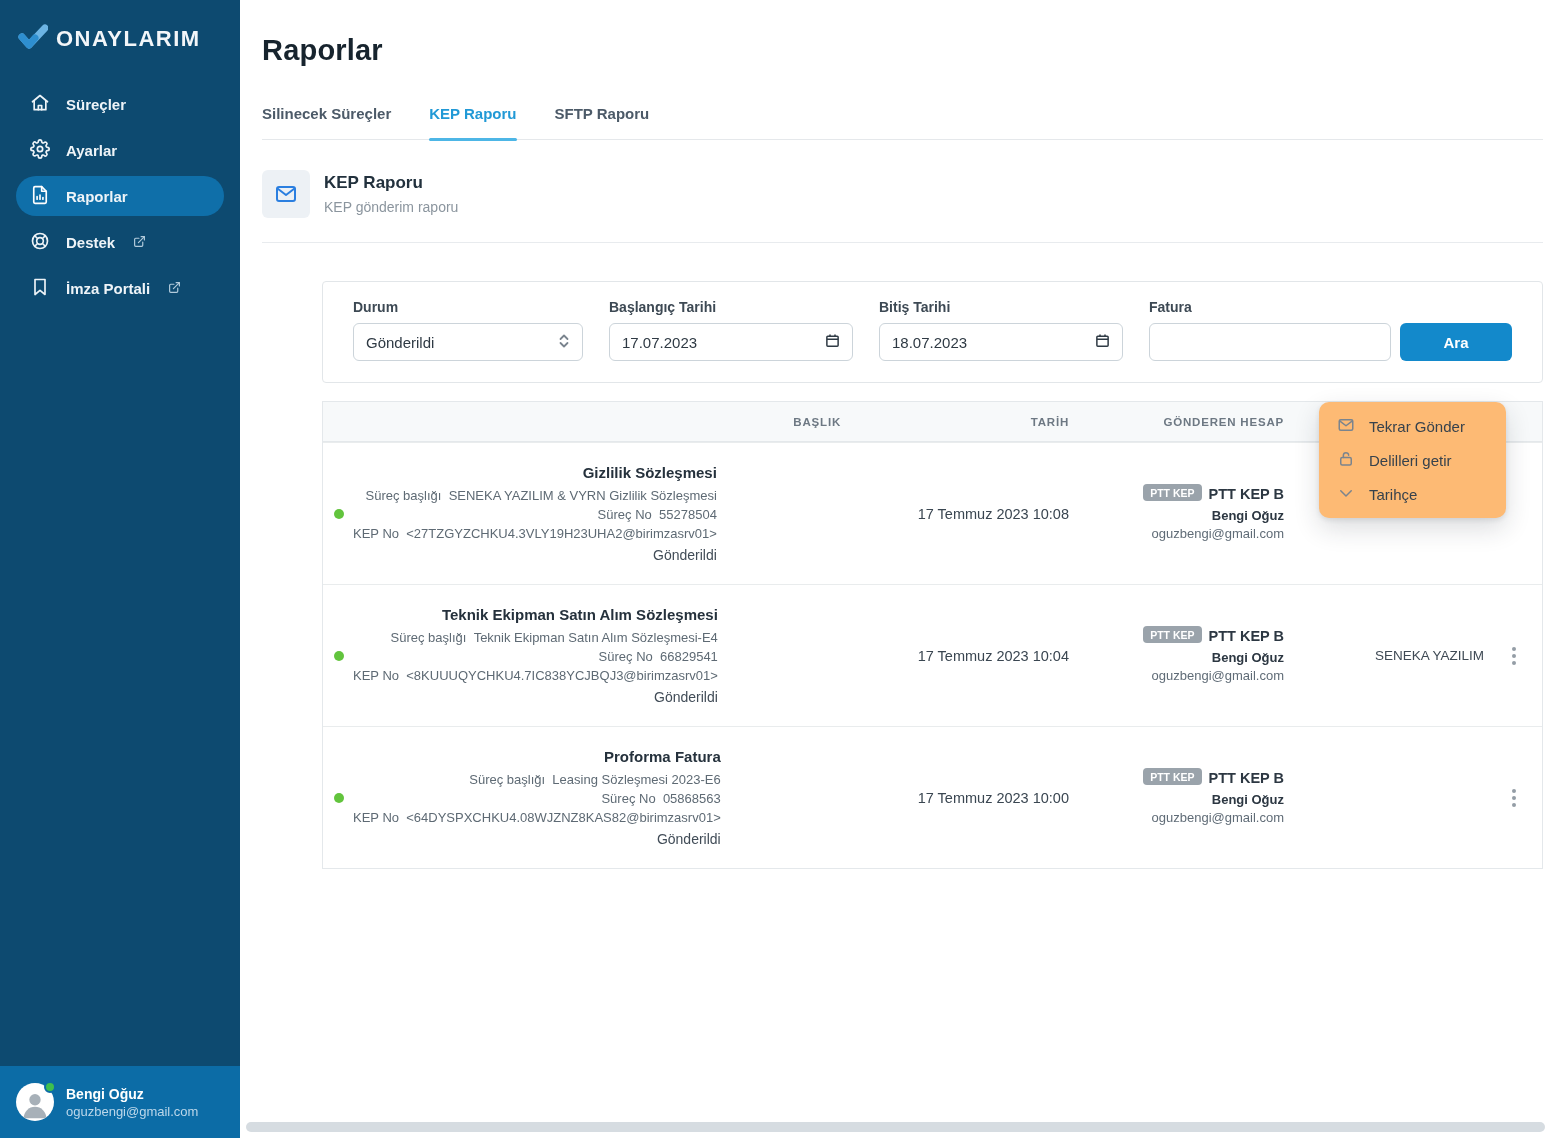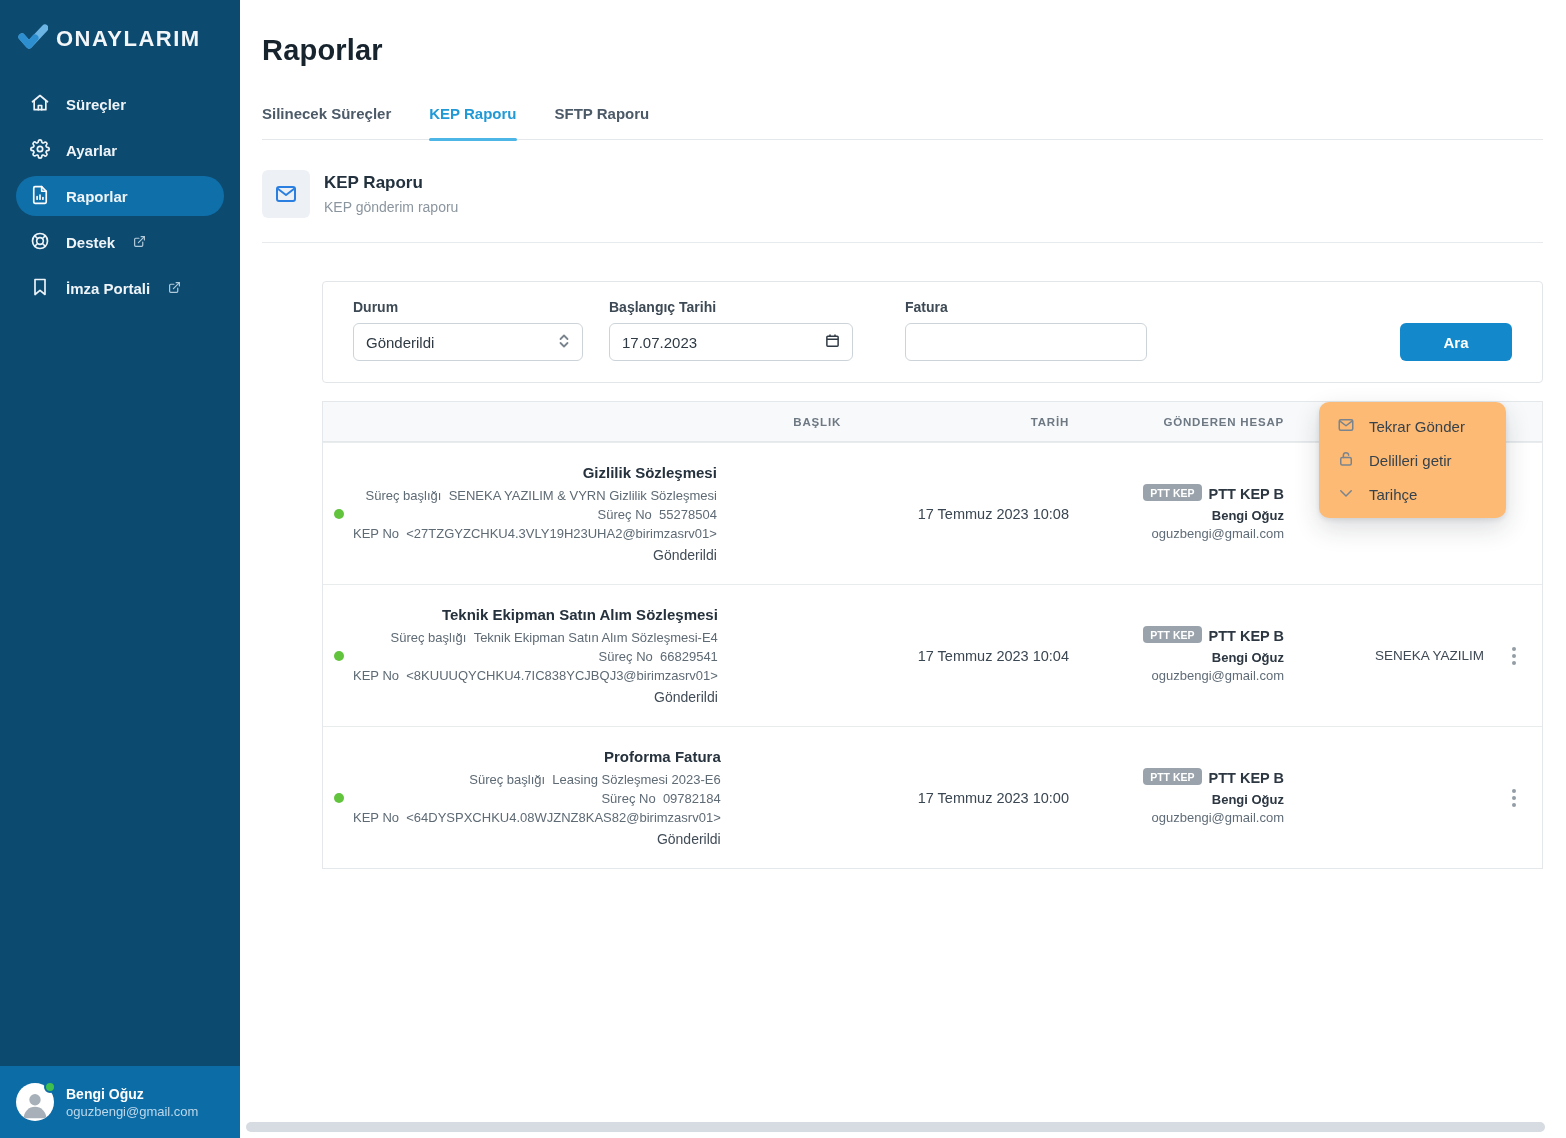--- a/index.html
+++ b/index.html
@@ -232,20 +232,34 @@
               <svg width="15" height="15" viewBox="0 0 24 24" fill="none" stroke="#2f3a44" stroke-width="2.4" stroke-linejoin="round">
                 <rect x="3" y="5" width="18" height="16" rx="1.5"></rect>
                   <path d="M3 10 h18"></path>
                   <path d="M8 2.5 v4"></path>
                   <path d="M16 2.5 v4"></path>
               </svg>
             </span>
           </div>
         </div>
         <span class="gap"></span>
+        <div class="field">
+          <span class="field-label">Bitiş Tarihi</span>
+          <div class="control date-control">
+            <span>18.07.2023</span>
+            <span>
+              <svg width="15" height="15" viewBox="0 0 24 24" fill="none" stroke="#2f3a44" stroke-width="2.4" stroke-linejoin="round">
+                <rect x="3" y="5" width="18" height="16" rx="1.5"></rect>
+                  <path d="M3 10 h18"></path>
+                  <path d="M8 2.5 v4"></path>
+                  <path d="M16 2.5 v4"></path>
+              </svg>
+            </span>
+          </div>
+        </div>
         <span class="gap"></span>
         <div class="field">
           <span class="field-label">Fatura</span>
           <input class="control text-input" type="text" value="" style="">
         </div>
         <button class="btn-search">Ara</button>
       </div>
 
       <div class="table-wrap">
         <div class="t-header">
@@ -309,21 +323,21 @@
               </span>
             </div>
         </div>
 
         <div class="t-row">
           <div class="cell-main">
             <span class="dot"></span>
             <div>
               <div class="row-title">Proforma Fatura</div>
               <div class="row-line"><span>Süreç başlığı</span>&nbsp;&nbsp;<span>Leasing Sözleşmesi 2023-E6</span></div>
-              <div class="row-line"><span>Süreç No</span>&nbsp;&nbsp;<span>09782184</span></div>
+              <div class="row-line"><span>Süreç No</span>&nbsp;&nbsp;<span>05868563</span></div>
               <div class="row-line"><span>KEP No</span>&nbsp;&nbsp;<span>&lt;64DYSPXCHKU4.08WJZNZ8KAS82@birimzasrv01&gt;</span></div>
               <div class="row-status">Gönderildi</div>
             </div>
           </div>
           <div class="cell-date">17 Temmuz 2023 10:00</div>
           <div class="cell-sender">
             <div><span class="badge">PTT KEP</span><span class="sender-acct">PTT KEP B</span></div>
             <div class="sender-name">Bengi Oğuz</div>
             <div class="sender-email">oguzbengi@gmail.com</div>
           </div>

